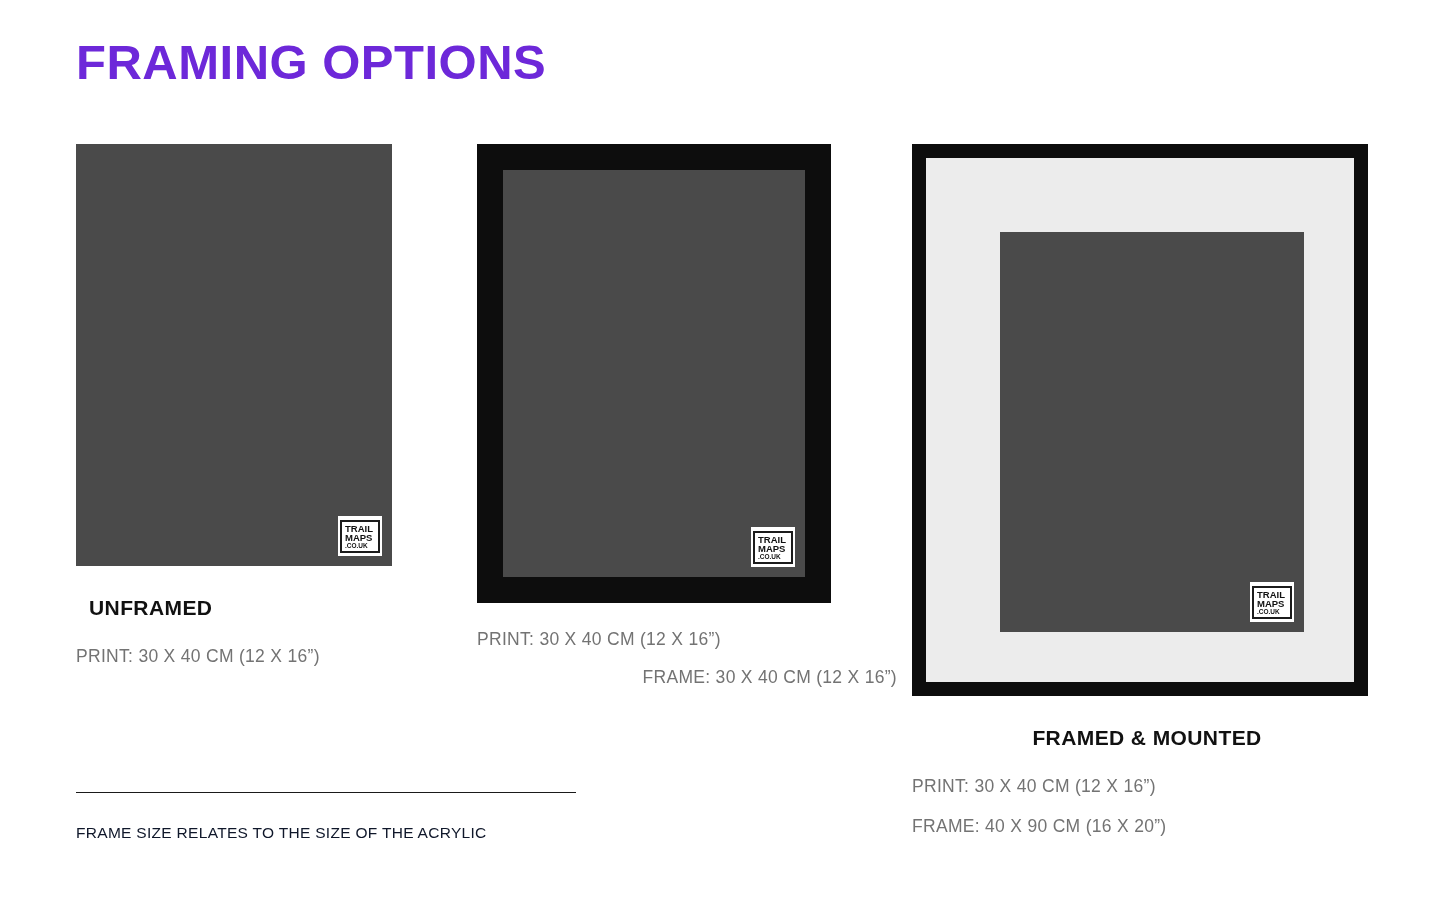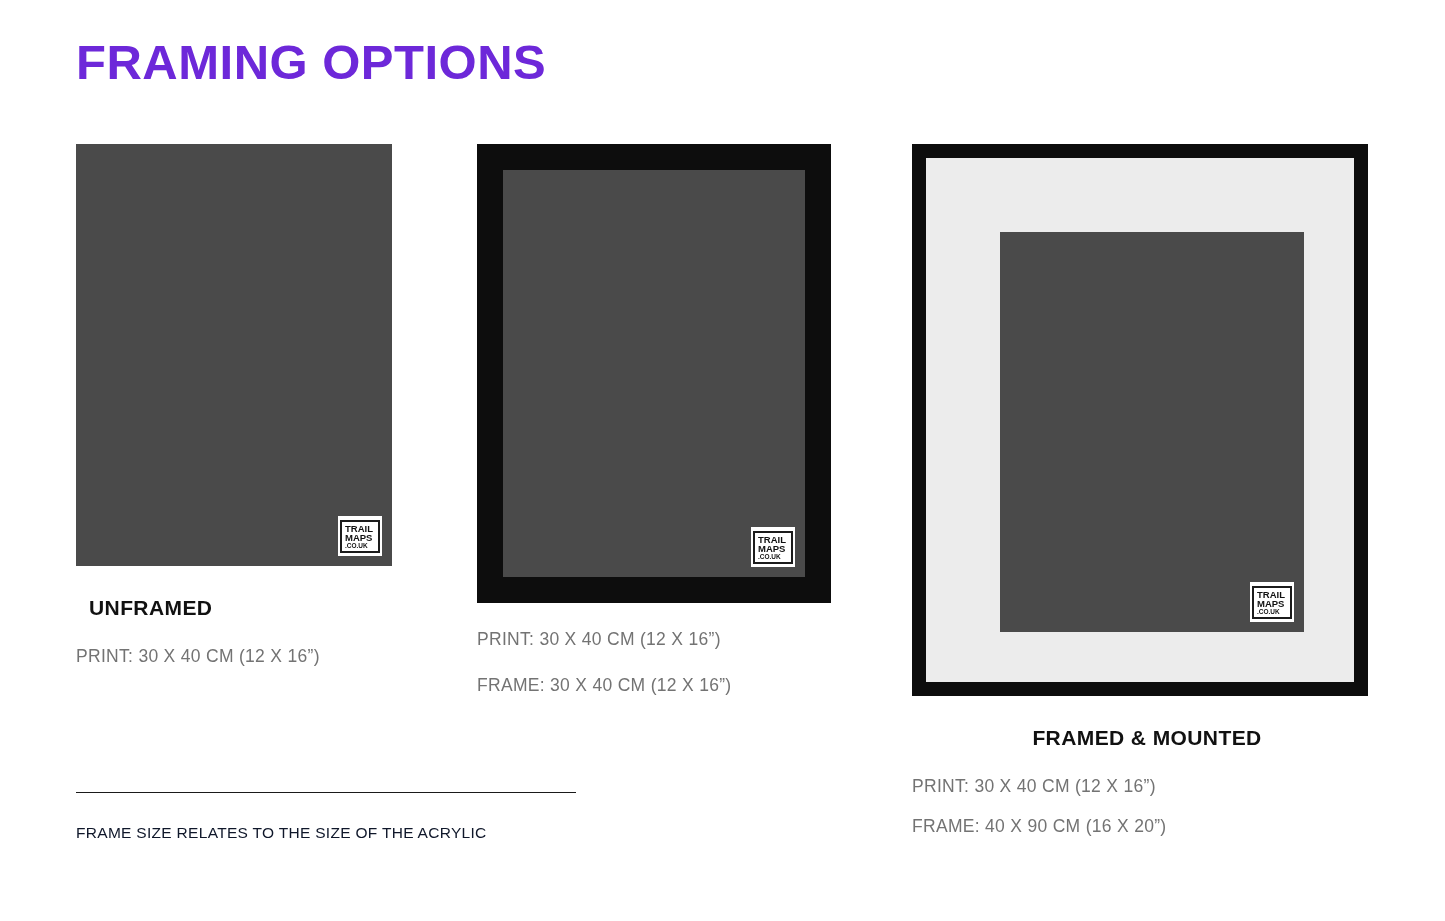--- a/index.html
+++ b/index.html
@@ -148,21 +148,21 @@
           <span class="logo-l2">MAPS</span>
           <span class="logo-l3">.CO.UK</span>
         </div>
       </div>
     </div>
   </div>
 
 
   <div class="option-line" style="margin-top:26px;">PRINT: 30 X 40 CM (12 X 16”)</div>
 
-  <div class="option-line" style="margin-top:25px;">FRAME: 30 X 40 CM (12 X 16”)</div>
+  <div class="option-line" style="margin-top:17px;text-align:right;">FRAME: 30 X 40 CM (12 X 16”)</div>
 </div>
 
 <div class="option" style="left:912px; top:144px; width:470px;">
 
   <div class="frame" style="width:456px; height:552px; padding:14px;">
     <div class="mount" style="width:100%; height:100%; padding:74px 50px 50px 74px;">
       <div class="print" style="width:100%; height:100%;">
         <div class="logo logo-sm" style="right:10px; bottom:10px;">
           <div class="logo-inner">
             <span class="logo-l1">TRAIL</span>

